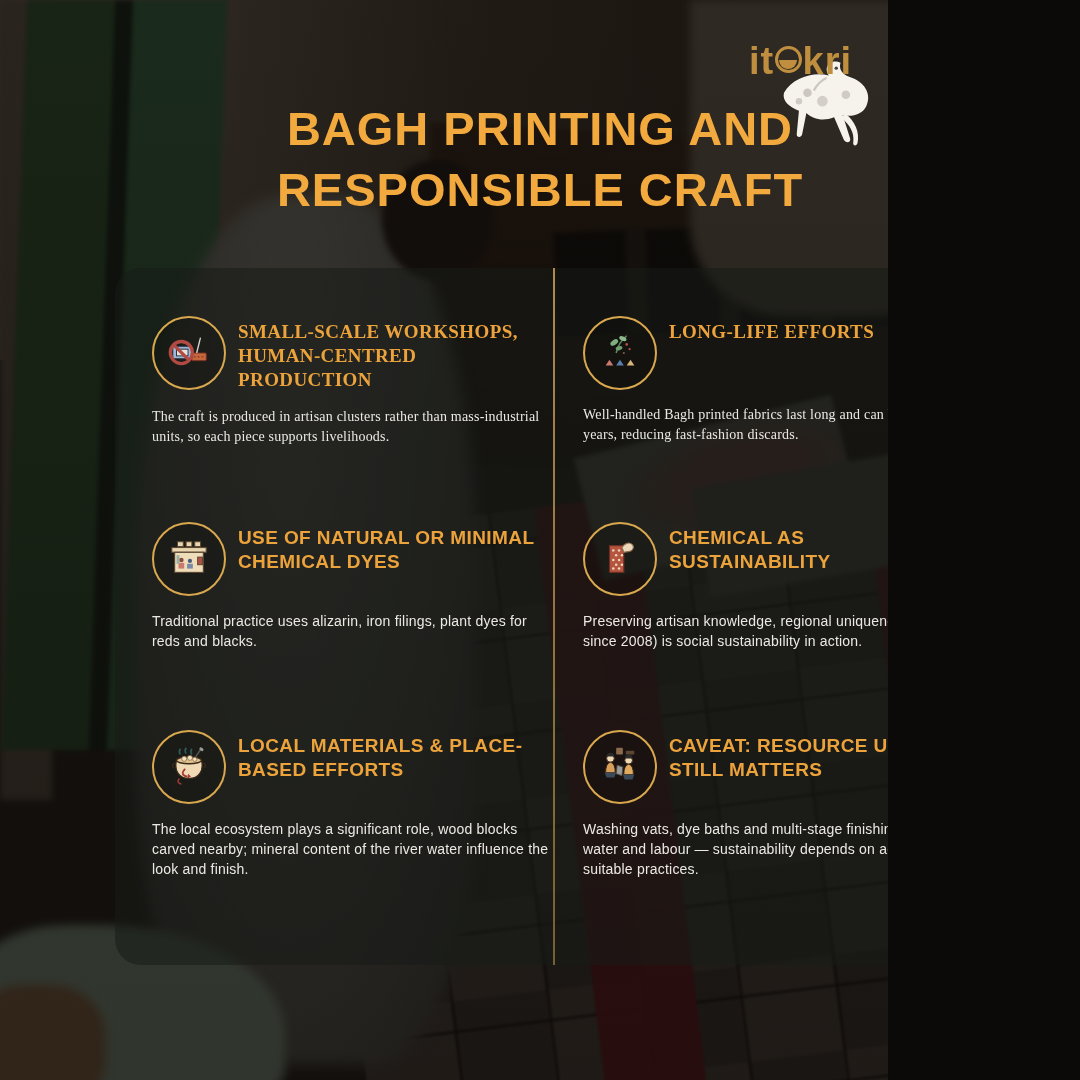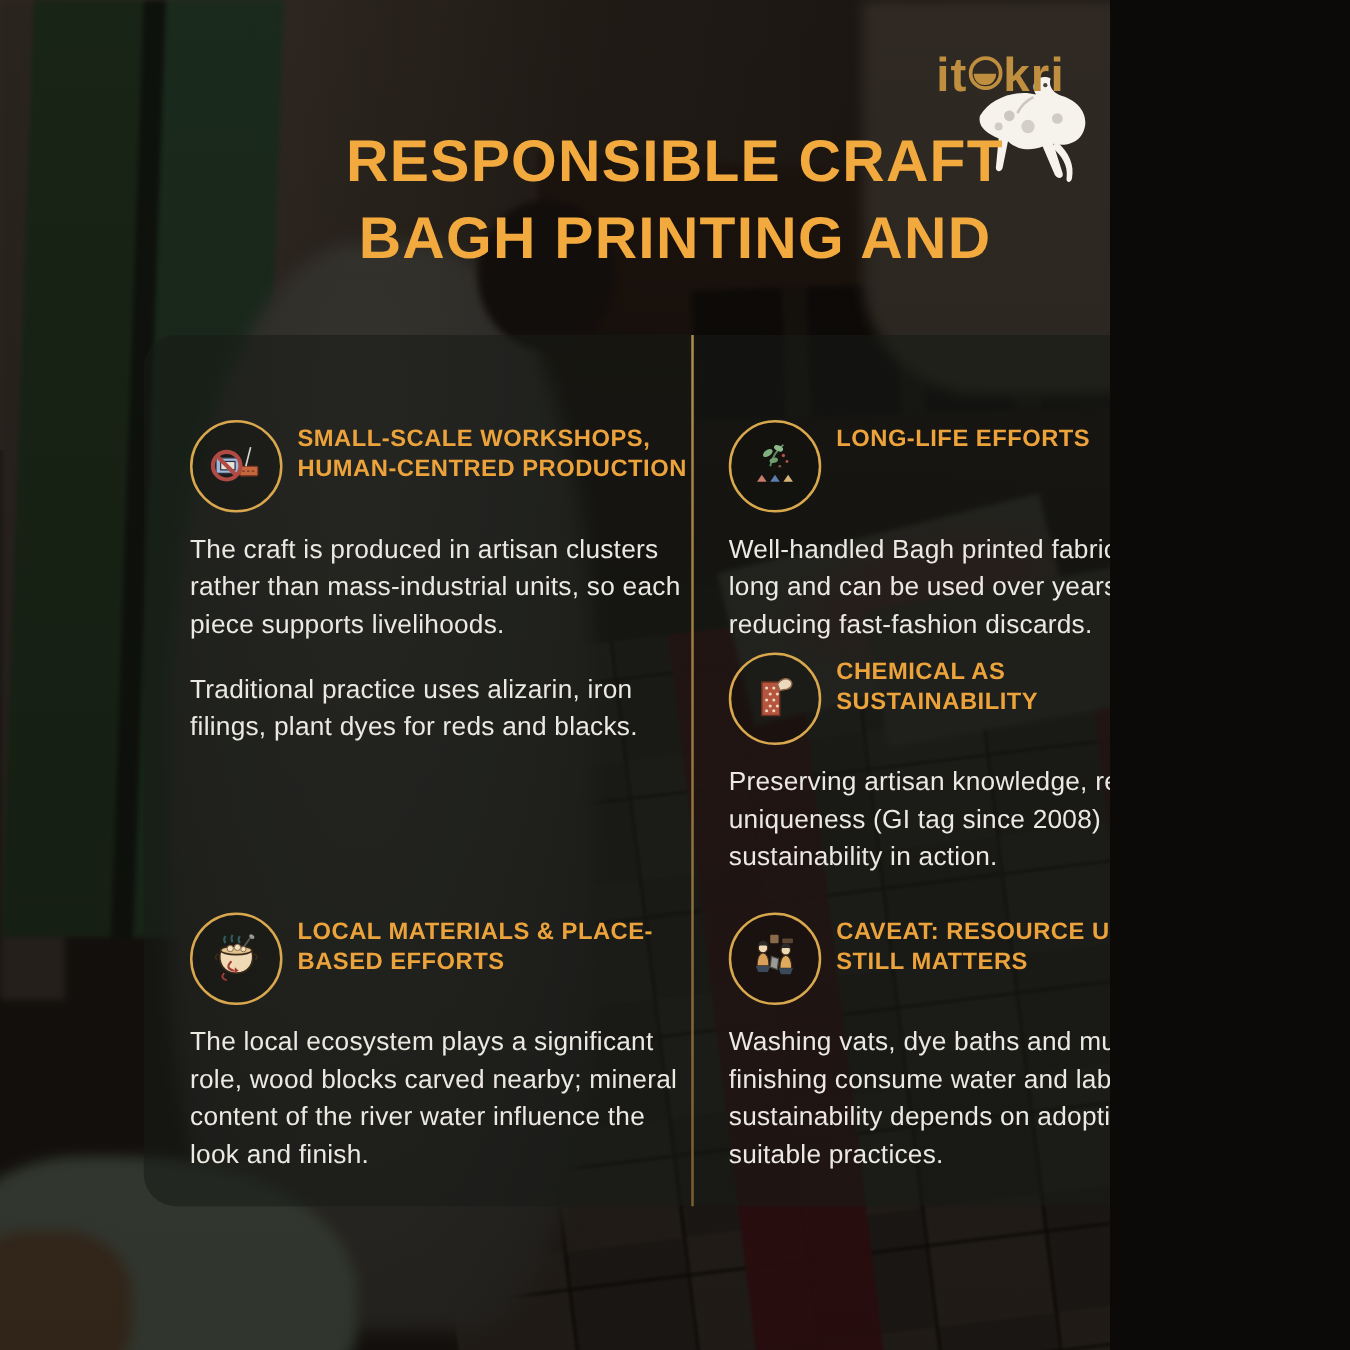--- a/index.html
+++ b/index.html
@@ -67,29 +67,29 @@
   .title{position:absolute;left:0;top:98px;width:1080px;text-align:center;
     color:#f2a93d;font-weight:bold;font-size:47px;line-height:61px;letter-spacing:1px;}
   
   .panel{position:absolute;left:115px;top:268px;width:878px;height:697px;
     background:rgba(24,27,24,.55);border-radius:26px;}
   .divider{position:absolute;left:438px;top:0;width:2px;height:100%;
     background:linear-gradient(180deg,#c9a058,#8a6a35);opacity:.85;}
   .section{position:absolute;}
   .col-l{left:37px;width:398px;}
   .col-r{left:468px;width:394px;}
-  .row-1{top:68px;} .row-2{top:254px;} .row-3{top:462px;}
+  .row-1{top:48px;font-family:Liberation Serif, serif;} .row-2{top:254px;} .row-3{top:462px;}
   .icon-row{display:flex;align-items:flex-start;gap:12px;min-height:74px;}
   .icon-circle{flex:none;width:70px;height:70px;border:2px solid #d9a84e;border-radius:50%;
     display:flex;align-items:center;justify-content:center;background:rgba(10,10,8,.25);}
   .icon-circle svg{width:46px;height:46px;}
   .sec-title{padding-top:4px;color:#eca33b;font-weight:bold;font-size:19px;line-height:24px;
     letter-spacing:.4px;}
   .col-r .sec-title{max-width:300px;}
-  .sec-body{margin-top:15px;color:#ece9e3;font-size:21px;line-height:30px;letter-spacing:.2px;}
+  .sec-body{margin-top:15px;color:#ece9e3;font-size:14px;line-height:20px;letter-spacing:.2px;}
 </style>
 </head>
 <body>
 
 <div class="canvas">
 
   <div class="photo">
     <div class="ph wall"></div>
     <div class="ph door-frame"></div>
     <div class="ph door"></div>
@@ -119,22 +119,22 @@
       <circle cx="88" cy="42" r="4" fill="#a9a49c" opacity=".5"></circle>
       <circle cx="44" cy="48" r="3" fill="#a9a49c" opacity=".5"></circle>
     </svg>
   </div>
 
   <div class="brand">
     <span>it</span><span class="brand-o"></span><span>kri</span>
   </div>
 
   <div class="title">
+    <div>BAGH PRINTING AND</div>
     <div>RESPONSIBLE CRAFT</div>
-    <div>BAGH PRINTING AND</div>
   </div>
 
   <div class="panel">
     <div class="divider"></div>
 
     <div class="section col-l row-1">
       <div class="icon-row">
         <div class="icon-circle">
           <svg viewBox="0 0 48 48">
             <rect x="27" y="24" width="15" height="8" rx="1" fill="#c4673d" stroke="#7a3020" stroke-width="1"></rect>
@@ -166,20 +166,38 @@
             <polygon points="20,37 28,37 24,31" fill="#5b7fae"></polygon>
             <polygon points="31,37 39,37 35,31" fill="#d8b478"></polygon>
           </svg>
         </div>
         <div class="sec-title">LONG-LIFE EFFORTS</div>
       </div>
       <div class="sec-body">Well-handled Bagh printed fabrics last long and can be used over years, reducing fast-fashion discards.</div>
     </div>
 
     <div class="section col-l row-2">
+      <div class="icon-row">
+        <div class="icon-circle">
+          <svg viewBox="0 0 48 48">
+            <rect x="12" y="6" width="6" height="5" fill="#e9d5ae" stroke="#5a4632" stroke-width="1"></rect>
+            <rect x="21" y="6" width="6" height="5" fill="#e9d5ae" stroke="#5a4632" stroke-width="1"></rect>
+            <rect x="30" y="6" width="6" height="5" fill="#e9d5ae" stroke="#5a4632" stroke-width="1"></rect>
+            <rect x="6" y="12" width="36" height="5" fill="#e9d5ae" stroke="#5a4632" stroke-width="1.2"></rect>
+            <rect x="9" y="17" width="30" height="21" fill="#efdcb8" stroke="#5a4632" stroke-width="1.2"></rect>
+            <rect x="33" y="22" width="5" height="8" fill="#b05045" stroke="#5a4632" stroke-width="1"></rect>
+            <circle cx="16" cy="25" r="2.4" fill="#8a4a3f"></circle>
+            <rect x="13" y="28" width="6" height="6" fill="#c97b6e"></rect>
+            <circle cx="25" cy="26" r="2.2" fill="#4a5a7a"></circle>
+            <rect x="22" y="29" width="6" height="5" fill="#7a8aa8"></rect>
+            <rect x="11" y="20" width="3" height="9" fill="#9ab0a0"></rect>
+          </svg>
+        </div>
+        <div class="sec-title">USE OF NATURAL OR MINIMAL CHEMICAL DYES</div>
+      </div>
       <div class="sec-body">Traditional practice uses alizarin, iron filings, plant dyes for reds and blacks.</div>
     </div>
 
     <div class="section col-r row-2">
       <div class="icon-row">
         <div class="icon-circle">
           <svg viewBox="0 0 48 48">
             <rect x="13" y="10" width="15" height="28" fill="#b5543f" stroke="#6a2f22" stroke-width="1.2"></rect>
             <g fill="#ecd9bd">
               <circle cx="17" cy="15" r="1.3"></circle>

